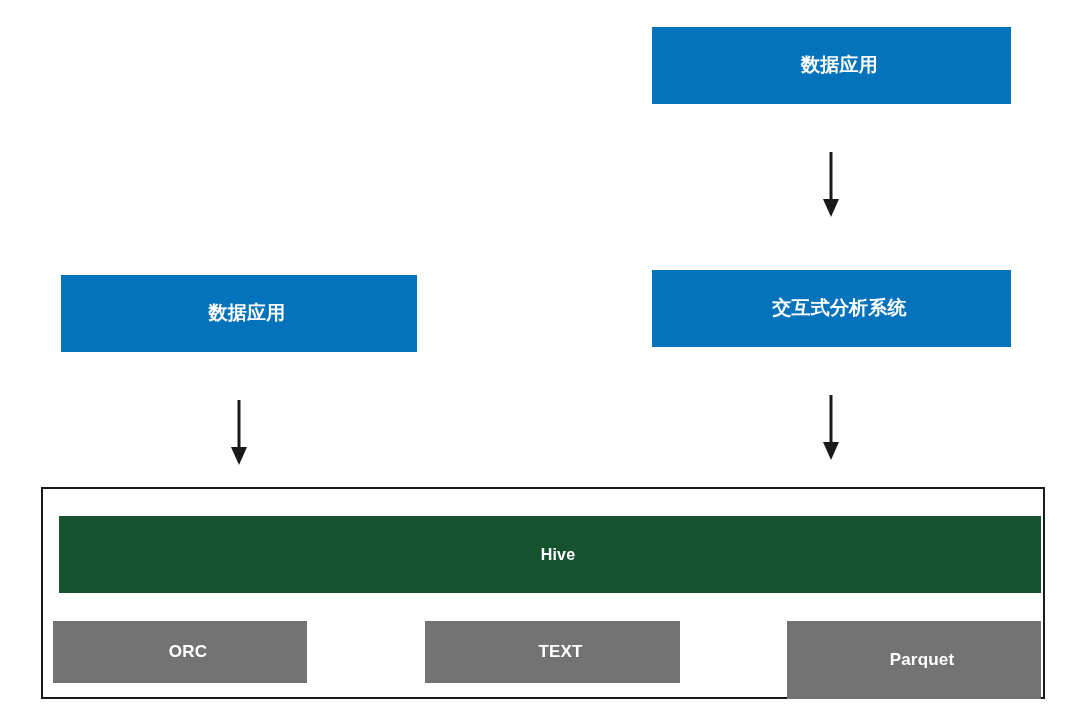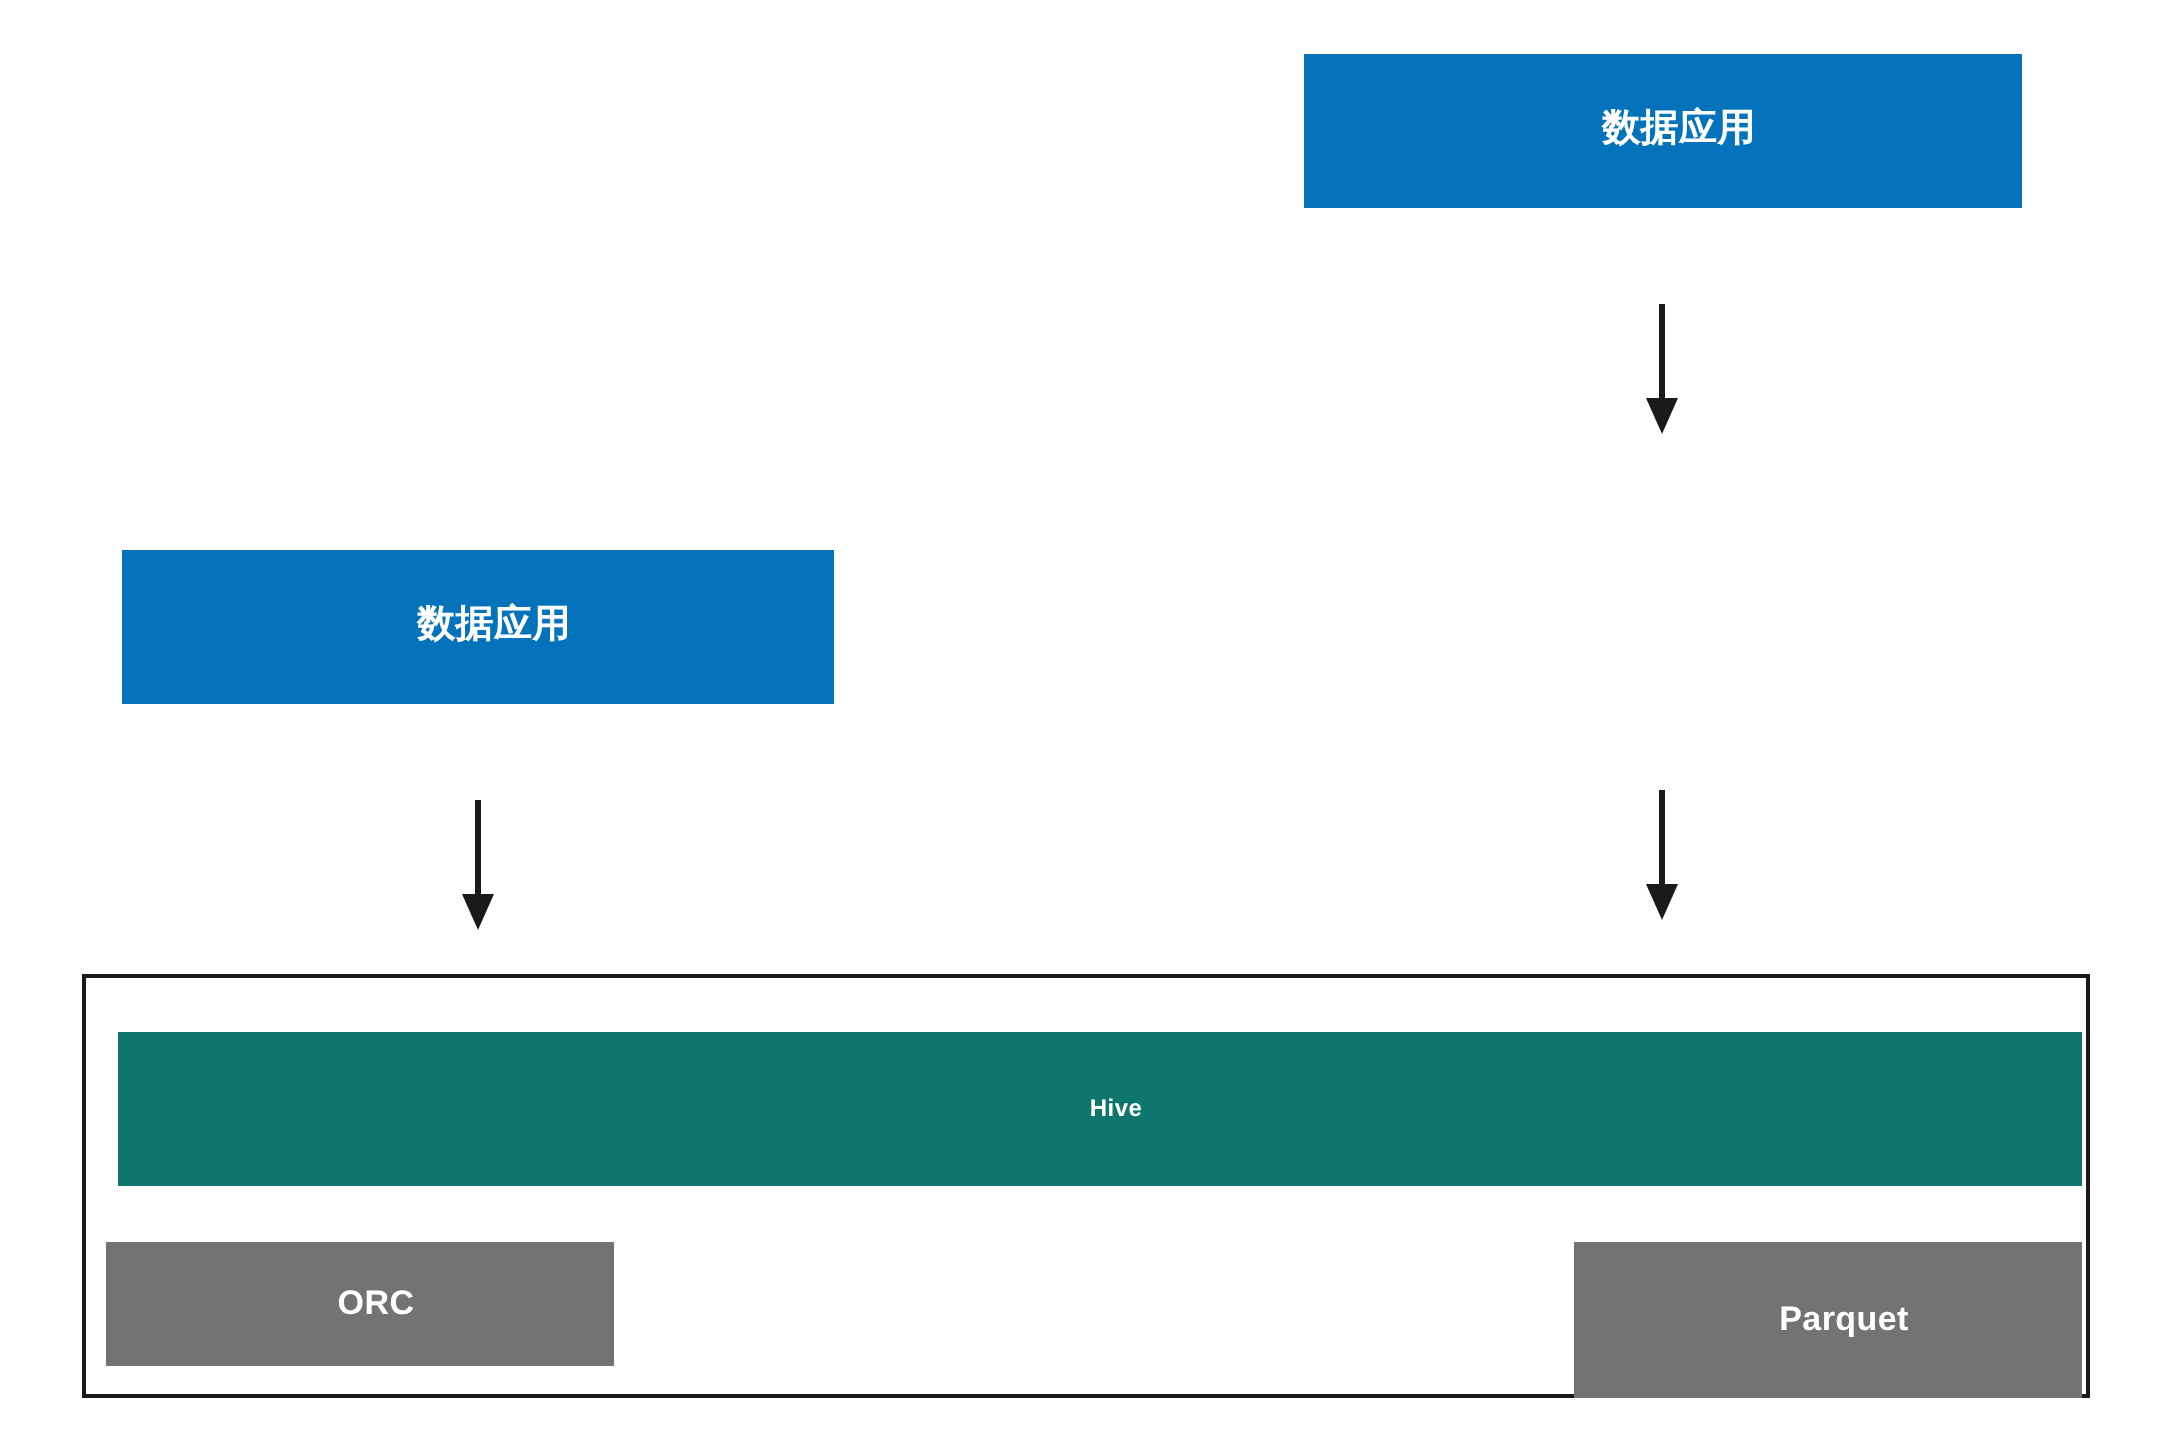--- a/index.html
+++ b/index.html
@@ -31,22 +31,22 @@
     letter-spacing: 0.2px;
     text-align: center;
     line-height: 1.2;
     padding-left: 16px;
   }
   .node-blue {
     background: #0572bc;
     font-size: 19px;
   }
   .node-teal {
-    background: #0f766e;
-    font-size: 12px;
+    background: #14532d;
+    font-size: 16px;
   }
   .node-gray {
     background: #737373;
     font-size: 17px;
   }
 
   
   #app-top        { left: 652px; top: 27px;  width: 359px; height: 77px; }
   #analytics      { left: 652px; top: 270px; width: 359px; height: 77px; }
   #app-left       { left: 61px;  top: 275px; width: 356px; height: 77px; }
@@ -84,20 +84,21 @@
 
   <div class="node node-blue" id="app-top">数据应用</div>
 
   <div class="arrow" id="arrow-app-to-analytics">
     <svg width="26" height="66" viewBox="0 0 26 66" aria-hidden="true">
       <line x1="13" y1="0" x2="13" y2="50" stroke="#1a1a1a" stroke-width="3"></line>
       <polygon points="13,65 5,47 21,47" fill="#1a1a1a"></polygon>
     </svg>
   </div>
 
+  <div class="node node-blue" id="analytics">交互式分析系统</div>
 
   <div class="node node-blue" id="app-left">数据应用</div>
 
   <div class="arrow" id="arrow-analytics-to-hive">
     <svg width="26" height="66" viewBox="0 0 26 66" aria-hidden="true">
       <line x1="13" y1="0" x2="13" y2="50" stroke="#1a1a1a" stroke-width="3"></line>
       <polygon points="13,65 5,47 21,47" fill="#1a1a1a"></polygon>
     </svg>
   </div>
 
@@ -106,15 +107,16 @@
       <line x1="13" y1="0" x2="13" y2="50" stroke="#1a1a1a" stroke-width="3"></line>
       <polygon points="13,65 5,47 21,47" fill="#1a1a1a"></polygon>
     </svg>
   </div>
 
   <div id="storage-container"></div>
 
   <div class="node node-teal" id="hive-bar">Hive</div>
 
   <div class="node node-gray" id="fmt-orc">ORC</div>
+  <div class="node node-gray" id="fmt-text">TEXT</div>
   <div class="node node-gray" id="fmt-parq">Parquet</div>
 
 </div>
 
 </body></html>

